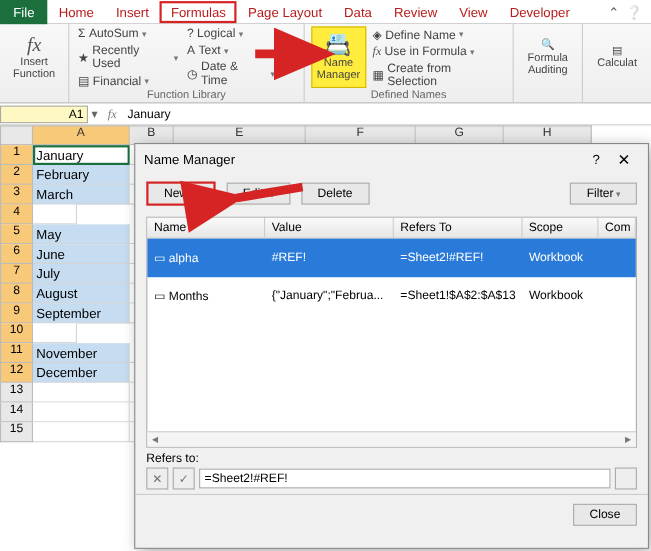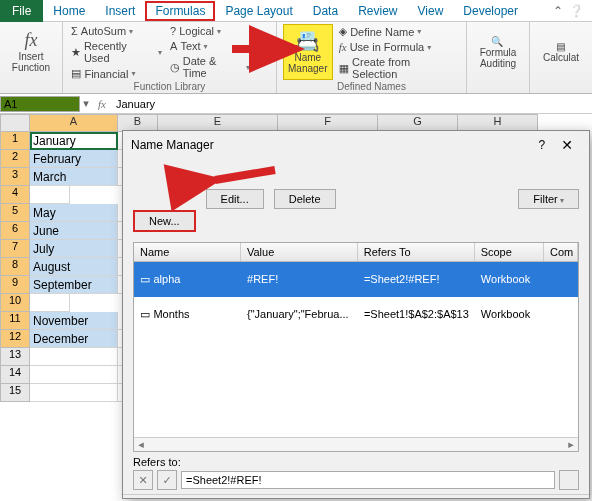--- a/index.html
+++ b/index.html
@@ -1,40 +1,40 @@
 <!DOCTYPE html>
 <html><head>
 <meta charset="utf-8">
 <style>
   * { box-sizing: border-box; font-family: "Segoe UI", Tahoma, sans-serif; }
   body { margin: 0; padding: 0; background: #fff; font-size: 11px; width: 592px; height: 501px; overflow: hidden; position: relative; }
 
   
   .tabs { display: flex; align-items: center; height: 22px; background: #fff; border-bottom: 1px solid #ccc; }
   .tab-file { background: #1a6f3d; color: #fff; padding: 3px 12px; font-size: 12px; height: 22px; display:flex; align-items:center;}
-  .tab { padding: 3px 10px; color: #0369a1; font-size: 12px; cursor: default; }
+  .tab { padding: 3px 10px; color: #b91c1c; font-size: 12px; cursor: default; }
   .tab.hl { border: 2px solid #d62424; padding: 1px 8px; }
   .tabs-right { margin-left: auto; display: flex; gap: 6px; padding-right: 8px; }
   .tabs-right span { color: #666; font-size: 12px; }
 
   
   .ribbon { display: flex; height: 72px; background: linear-gradient(#f8f8f8,#eee); border-bottom: 1px solid #b5b5b5; }
   .group { border-right: 1px solid #ccc; padding: 2px 6px 0; display: flex; flex-direction: column; }
   .group-title { text-align: center; font-size: 10px; color: #666; margin-top: auto; padding-bottom: 2px;}
   .btn-big { display:flex; flex-direction:column; align-items:center; justify-content:center; width:50px; height:56px; font-size:10px; color:#444; text-align:center; line-height:1.1;}
   .btn-big.sel { background: #ffec3d; border:1px solid #d4b800;}
   .fx-icon { font-style:italic; font-family:serif; font-size:18px; color:#555;}
   .rib-row { display:flex; gap:4px;}
   .rib-item { display:flex; align-items:center; gap:3px; font-size:11px; color:#444; padding:1px 2px;}
   .drop::after{content:" ▾"; font-size:8px; color:#777;}
   .rib-col{display:flex;flex-direction:column;gap:1px;}
 
   
   .fxbar { display:flex; align-items:center; height:20px; border-bottom:1px solid #ccc;}
-  .namebox{width:80px; border:1px solid #aaa; padding:1px 3px; font-size:11px; background:#4d7c0f;}
+  .namebox{width:80px; border:1px solid #aaa; padding:1px 3px; font-size:11px; background:#fef9c3;text-align:right;}
   .namebox-drop{width:12px;text-align:center;color:#666;}
   .fx-symbol{font-style:italic; font-family:serif; padding:0 6px; color:#777;}
   .fxinput{flex:1; padding:1px 4px; font-size:11px;}
   .rowhead-col{display:flex; flex-direction:column;}
   .corner{width:30px;height:18px;background:#e8e8e8;border:1px solid #bbb;}
   .colheads{display:flex;}
   .colhead{height:18px;background:#e8e8e8;border:1px solid #bbb;border-left:none;text-align:center;font-size:11px;color:#333;}
   .colhead.sel{background:#f9c97a;}
   .rowhead{width:30px;height:18px;background:#e8e8e8;border:1px solid #bbb;border-top:none;text-align:center;font-size:11px;}
   .rowhead.sel{background:#f9c97a;}
@@ -45,21 +45,21 @@
   .cell.active{outline:2px solid #1a6f3d; outline-offset:-2px; background:#fff;}
 
   
   .dialog{position:absolute; left:122px; top:130px; width:468px; height:369px; background:#f0f0f0; border:1px solid #888; box-shadow:4px 4px 14px rgba(0,0,0,.35);}
   .dlg-title{height:28px;display:flex;align-items:center;padding:0 8px;font-size:12px;}
   .dlg-title .sp{flex:1;}
   .dlg-title .q{padding:0 8px;}
   .dlg-title .x{padding:0 8px;font-size:14px;}
   .dlg-tools{display:flex;gap:10px;padding:6px 10px;align-items:center;}
   .dbtn{background:#e8e8e8;border:1px solid #aaa;padding:3px 14px;font-size:11px;}
-  .dbtn.hl{border:2px solid #d62424;margin-top:45px;}
+  .dbtn.hl{border:2px solid #d62424;}
   .dbtn.filter{margin-left:auto;}
   .list{margin:4px 10px;border:1px solid #aaa;background:#fff;height:210px;display:flex;flex-direction:column;}
   .list-head{display:flex;background:linear-gradient(#fafafa,#e6e6e6);border-bottom:1px solid #bbb;font-size:11px;}
   .list-head div{padding:3px 6px;border-right:1px solid #ccc;}
   .list-row{display:flex;font-size:11px;padding:10px 0;}
   .list-row div{padding:1px 6px;overflow:hidden;white-space:nowrap;}
   .list-row.sel{background:#2a7bd9;color:#fff;}
   .list-body{flex:1;}
   .list-scroll{height:14px;background:#f4f4f4;border-top:1px solid #ccc;display:flex;align-items:center;}
   .sc-arrow{width:14px;text-align:center;color:#777;}

